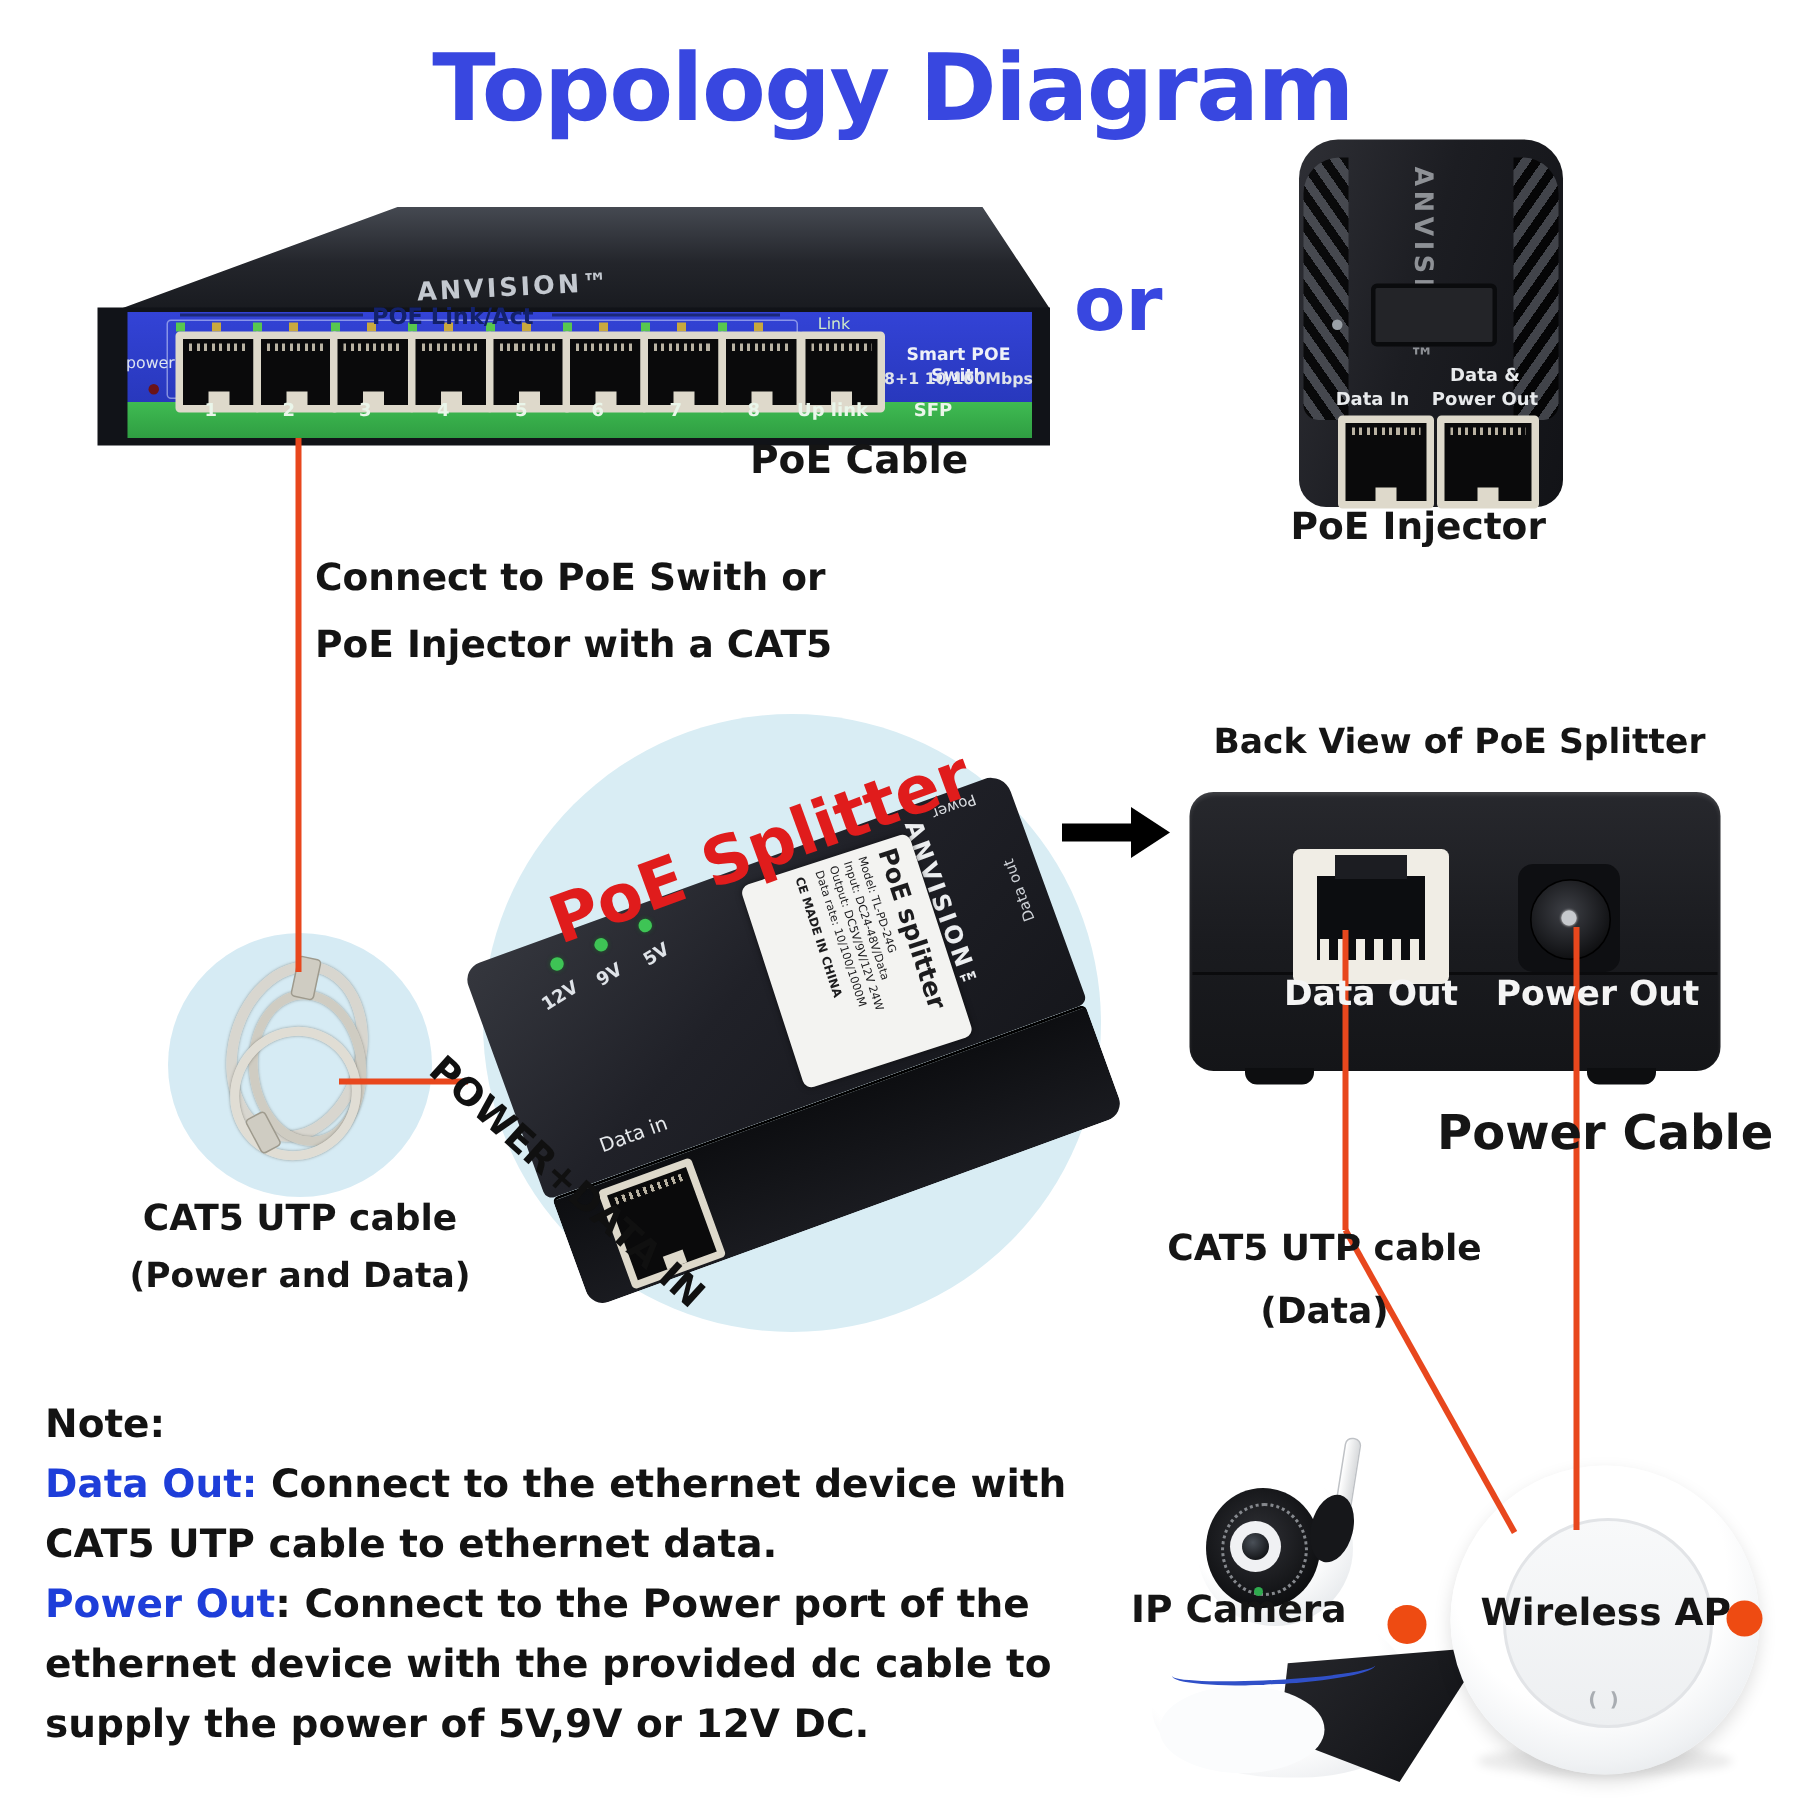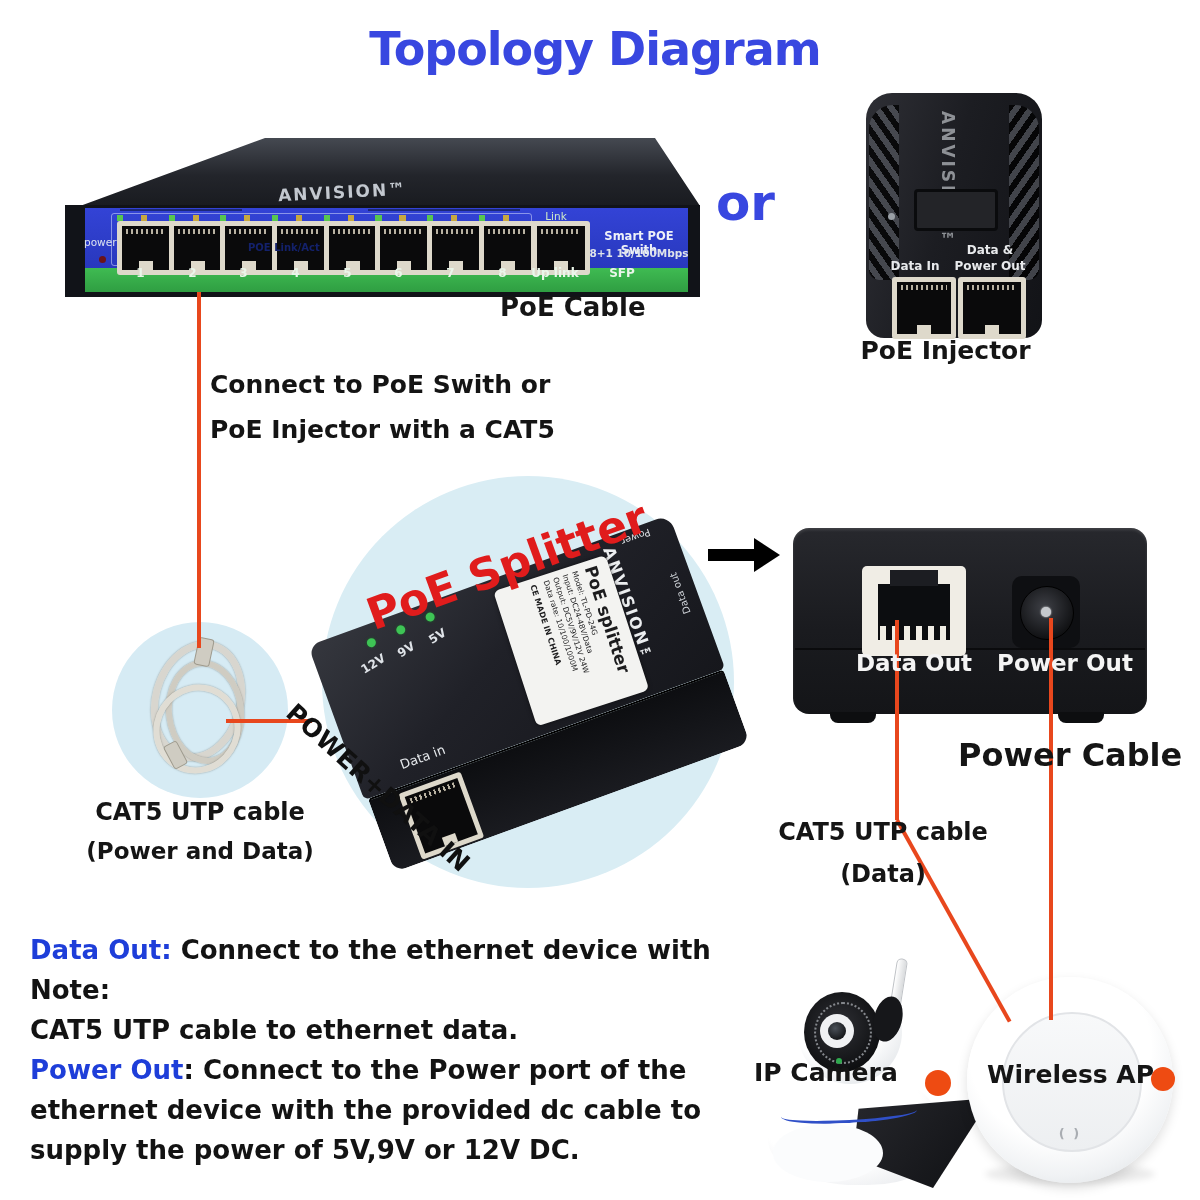--- a/index.html
+++ b/index.html
@@ -1,21 +1,21 @@
 <!DOCTYPE html>
 <html><head>
 <meta charset="utf-8">
 <style>
   html,body{margin:0;padding:0;background:#fff;}
   .stage{position:relative;width:1200px;height:1200px;background:#fff;overflow:hidden;
          font-family:"DejaVu Sans","Liberation Sans",sans-serif;}
   .abs{position:absolute;}
   .lbl{font-weight:bold;color:#151515;}
   
-  .title{left:0;top:22px;width:1190px;text-align:center;font-size:46px;font-weight:bold;
+  .title{left:0;top:22px;width:1190px;text-align:center;font-size:62px;font-weight:bold;
          color:#3847e0;letter-spacing:-1px;}
   .orlbl{left:716px;top:174px;font-size:50px;font-weight:bold;color:#3847e0;}
   
   .wire{background:#e8471d;z-index:5;}
   .dot{background:#ee4b12;border-radius:50%;z-index:6;}
   
   .bluecircle{border-radius:50%;background:#d9edf4;z-index:1;}
   
   .rj45{position:absolute;background:#0a0a0b;border:5px solid #ded9cb;border-radius:3px;}
   .rj45::before{content:'';position:absolute;left:4px;right:4px;top:3px;height:5px;
@@ -32,21 +32,21 @@
   .sw-blue{position:absolute;left:20px;top:3px;right:12px;height:60px;
       background:linear-gradient(180deg,#3343d6,#2838bd);}
   .sw-green{position:absolute;left:20px;top:63px;right:12px;height:24px;
       background:linear-gradient(180deg,#3fbb52,#2f9e42);}
   .sw-ledstrip{left:117px;top:215px;width:412px;height:6px;z-index:4;
       background:repeating-linear-gradient(90deg,#58c74f 0 6px,transparent 6px 24px,#c9a93e 24px 30px,transparent 30px 51.7px);}
   .sw-groupbox{left:111px;top:213px;width:419px;height:51px;border:1px solid rgba(225,231,255,.5);
       border-radius:3px;z-index:4;}
   .sw-port{z-index:5;width:47px;height:44px;top:221px;}
   .sw-num{top:266px;width:47px;text-align:center;font-size:12px;font-weight:bold;color:#eaf6ea;z-index:5;}
-  .sw-poetxt{left:248px;top:202px;font-size:10px;font-weight:bold;color:#13216b;z-index:5;margin-top:40px;}
+  .sw-poetxt{left:248px;top:202px;font-size:15px;font-weight:bold;color:#13216b;z-index:5;}
   .sw-rule{height:2px;background:#1b2878;z-index:5;}
   .sw-power{left:84px;top:236px;font-size:10.5px;color:#dce3f0;z-index:5;}
   .sw-pled{left:99px;top:256px;width:7px;height:7px;border-radius:50%;background:#6b1318;z-index:5;}
   .sw-link{left:530px;top:210px;width:52px;text-align:center;font-size:10.5px;color:#cfe9c8;z-index:5;}
   .sw-smart{left:586px;top:229px;width:106px;text-align:center;font-size:11.5px;font-weight:bold;color:#eef1f8;z-index:5;}
   .sw-speed{left:586px;top:247px;width:106px;text-align:center;font-size:10.5px;font-weight:bold;color:#dfe3ea;z-index:5;}
   .sw-uplink{left:526px;top:266px;width:58px;text-align:center;font-size:12px;font-weight:bold;color:#eaf6ea;z-index:5;}
   .sw-sfp{left:594px;top:266px;width:56px;text-align:center;font-size:12px;font-weight:bold;color:#eaf6ea;z-index:5;}
   .sw-label{left:500px;top:292px;font-size:26px;z-index:7;}
   
@@ -274,42 +274,43 @@
         </div>
       </div>
     </div>
     <div class="rj45" style="left:34px;top:170px;width:56px;height:60px;"></div>
   </div>
   <div class="abs pdi">POWER+DATA IN</div>
 
   <div class="abs arrow-shaft"></div>
   <div class="abs arrow-head"></div>
 
+  <div class="abs lbl bv-heading">Back View of PoE Splitter</div>
   <div class="abs bv-box"></div>
   <div class="abs bv-seam"></div>
   <div class="abs bv-foot" style="left:830px;"></div>
   <div class="abs bv-foot" style="left:1058px;"></div>
   <div class="abs bv-rj45">
     <div class="inner"></div>
     <div class="latch"></div>
   </div>
   <div class="abs bv-jack">
     <div class="barrel"></div>
     <div class="pin"></div>
   </div>
   <div class="abs bv-white" style="left:848px;top:650px;width:132px;">Data Out</div>
   <div class="abs bv-white" style="left:982px;top:650px;width:166px;">Power Out</div>
 
   <div class="abs lbl powercable">Power Cable</div>
   <div class="abs lbl cat5r1">CAT5 UTP cable</div>
   <div class="abs lbl cat5r2">(Data)</div>
 
   <div class="abs note">
+    <div>Note:</div>
     <div><span class="nblue">Data Out:</span><span> Connect to the ethernet device with</span></div>
-    <div>Note:</div>
     <div><span>CAT5 UTP cable to ethernet data.</span></div>
     <div><span class="nblue">Power Out</span><span>: Connect to the Power port of the</span></div>
     <div><span>ethernet device with the provided dc cable to</span></div>
     <div><span>supply the power of 5V,9V or 12V DC.</span></div>
   </div>
 
   <div class="abs cam-ant"></div>
   <div class="abs cam-body"></div>
   <div class="abs cam-base"></div>
   <div class="abs cam-front"></div>

